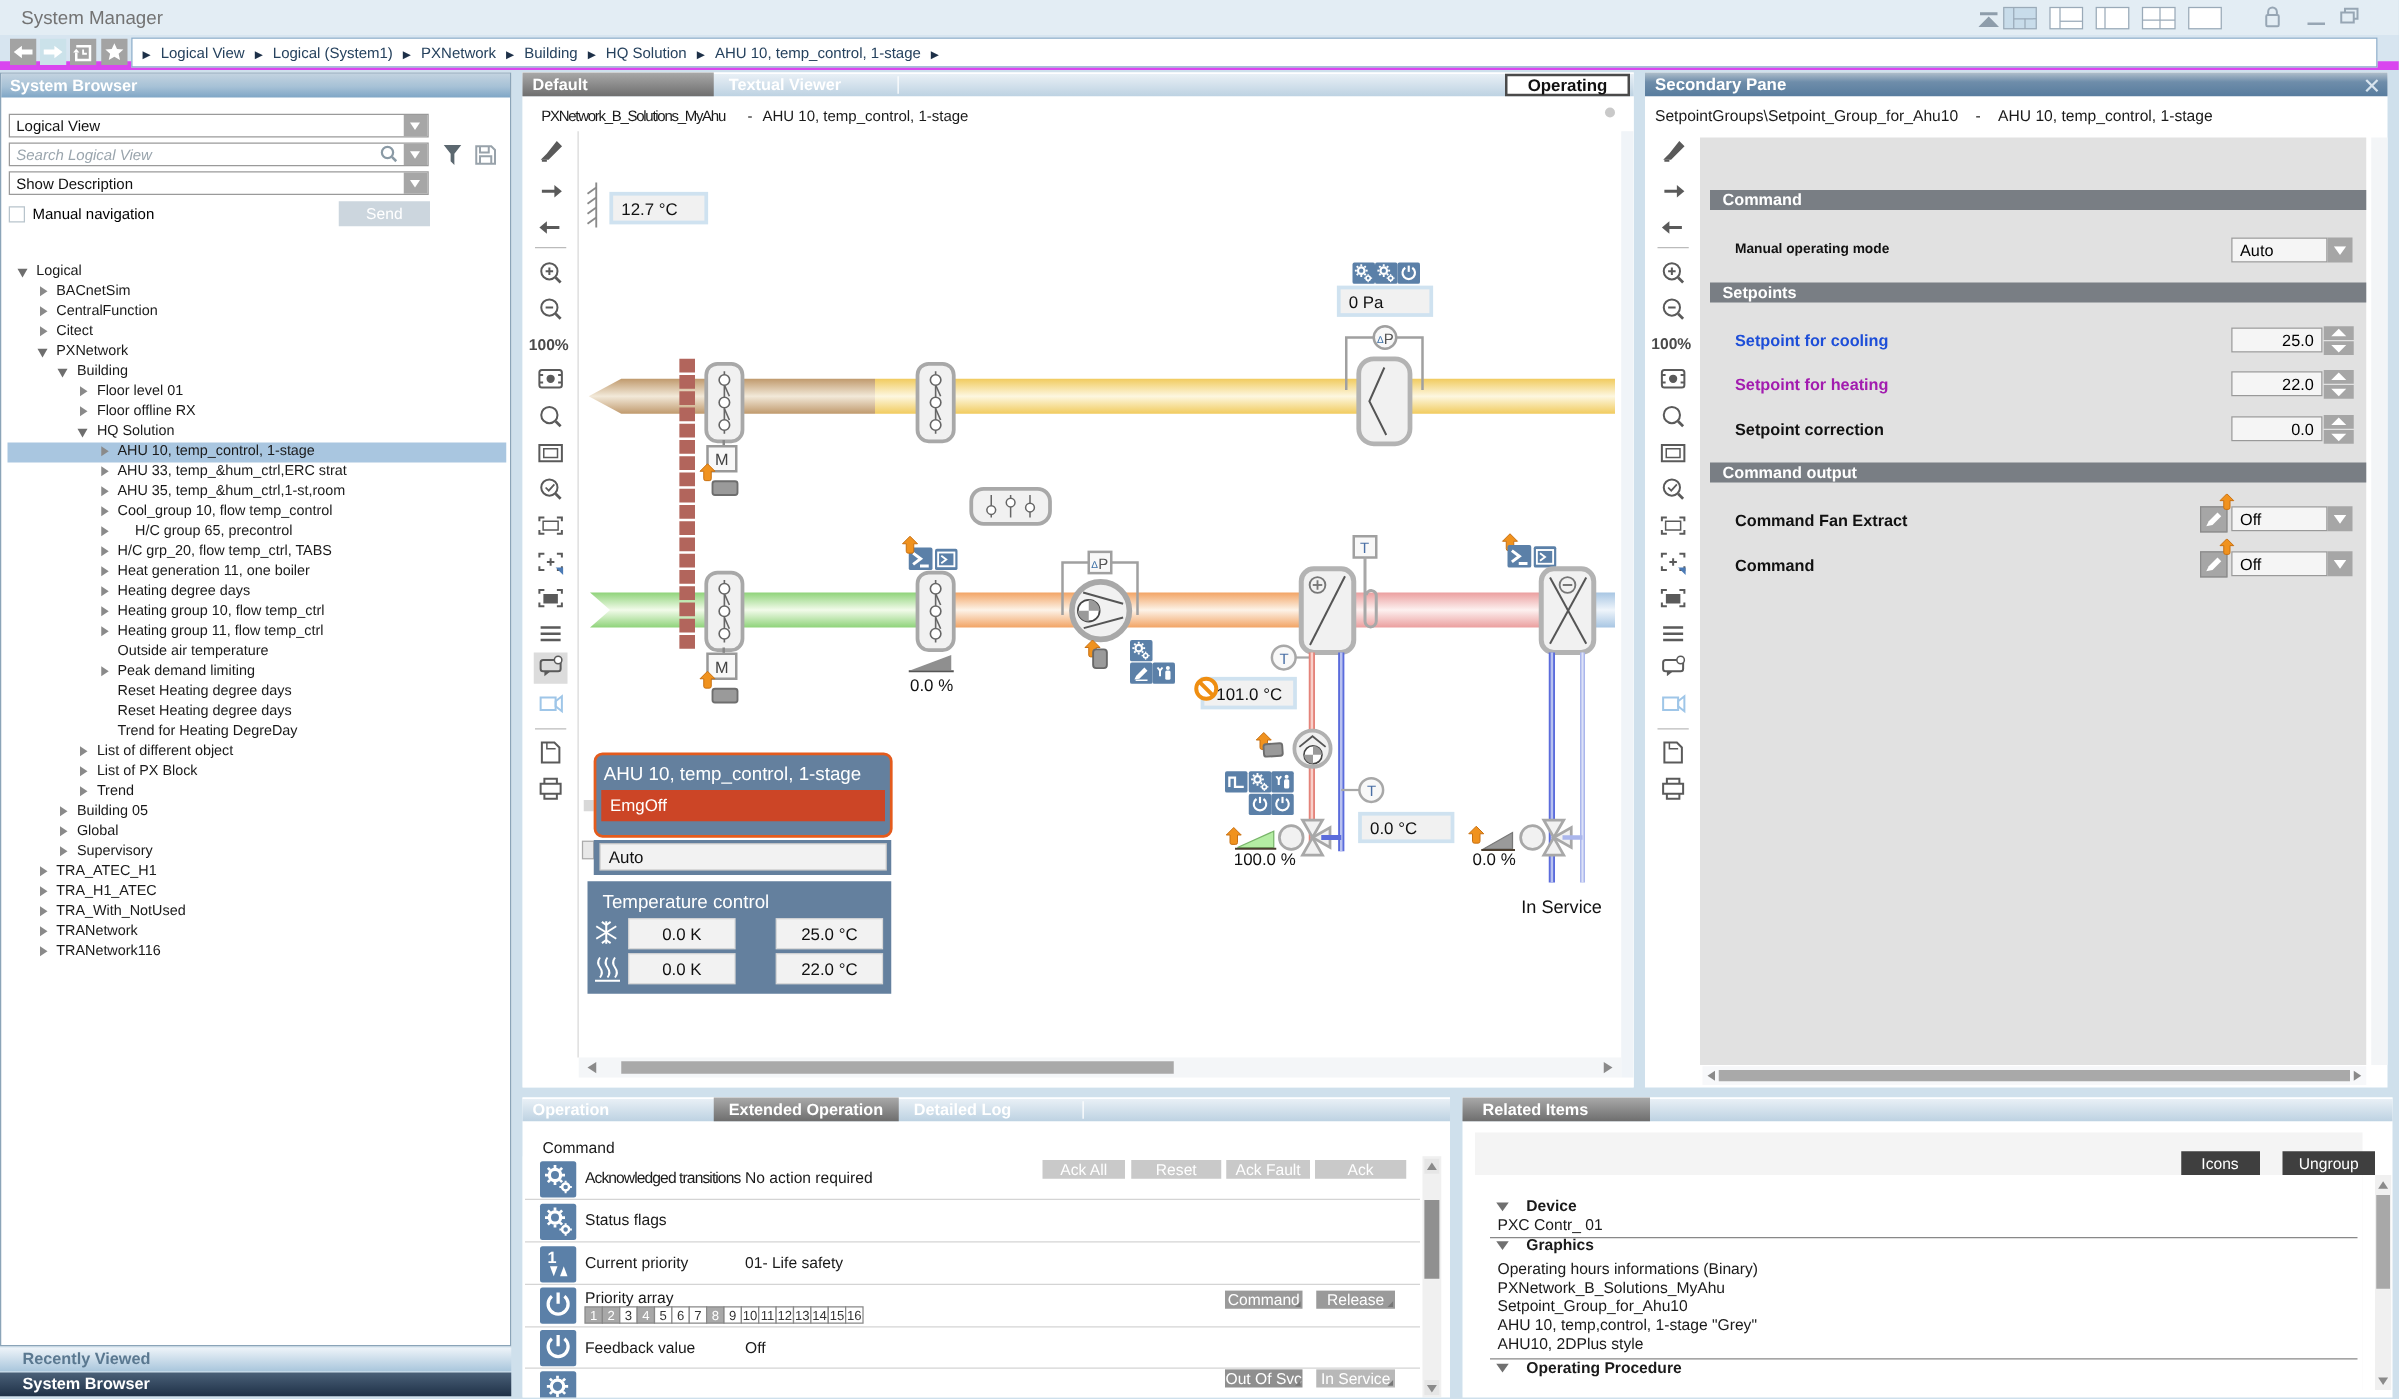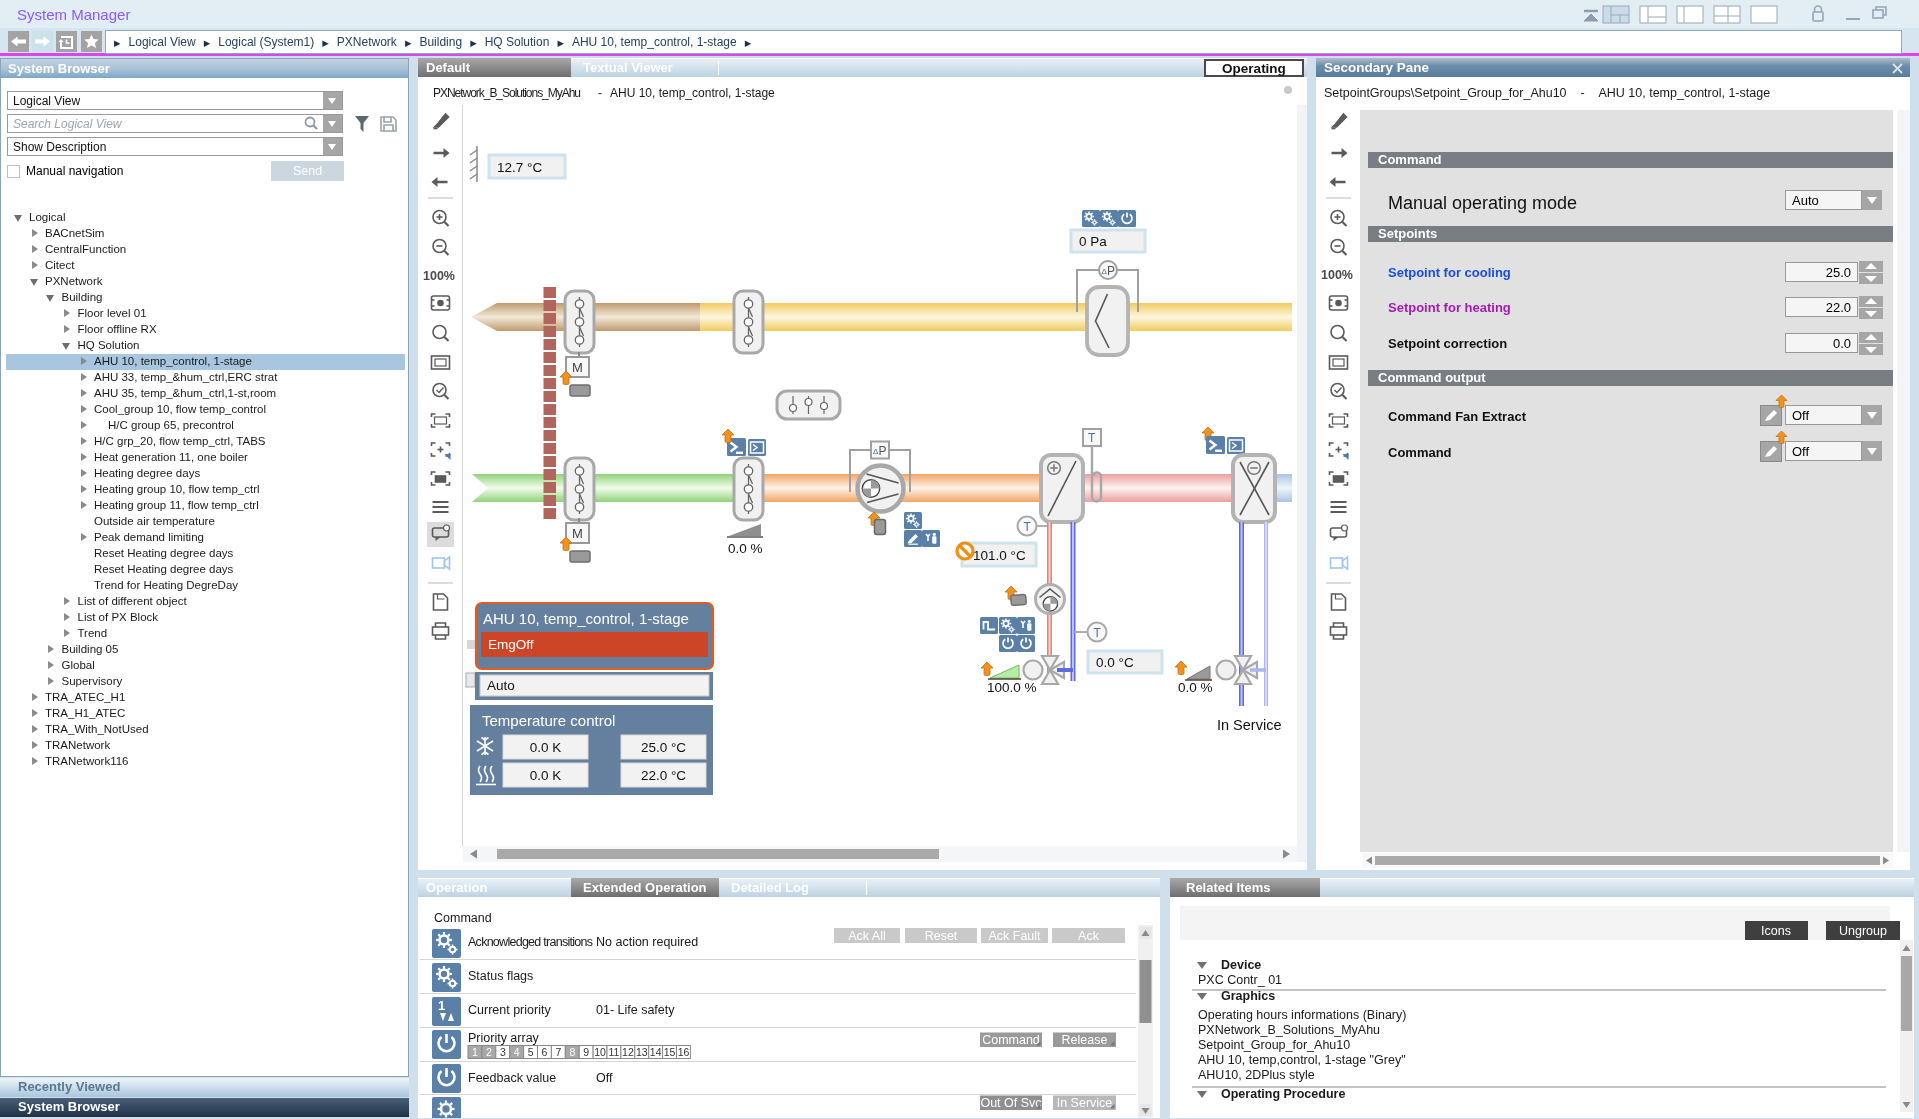--- a/index.html
+++ b/index.html
@@ -1,18 +1,18 @@
 <!DOCTYPE html>
 <html><head><meta charset="utf-8">
 <style>
 * { margin:0; padding:0; box-sizing:border-box; }
 html,body { width:1919px; height:1119px; overflow:hidden; font-family:"Liberation Sans", sans-serif; background:#cfe0ec; }
 #titlebar { position:absolute; left:0; top:0; width:1919px; height:28px; background:#e3edf4; }
-#titlebar .t { position:absolute; left:17px; top:6px; font-size:15px; color:#8b5cf6; }
-#navbar { position:absolute; left:0; top:28px; width:1919px; height:28px; background:#d7e5f0; border-bottom:3px solid #d946ef; }
+#titlebar .t { position:absolute; left:17px; top:6px; font-size:15px; color:#737373; }
+#navbar { position:absolute; left:0; top:28px; width:1919px; height:28px; background:#d7e5f0; border-bottom:7px solid #d946ef; }
 #breadcrumb { position:absolute; left:105px; top:2px; width:1797px; height:24px; background:#fff; border:1px solid #88aac8; font-size:12px; color:#26425e; line-height:22px; white-space:nowrap; }
 #breadcrumb span.s { color:#1d3048; font-size:8.5px; padding:0 8px; }
 #leftpanel { position:absolute; left:0; top:58px; width:409px; height:1019px; background:#fff; border:1px solid #8ba4b8; }
 #centerpanel { position:absolute; left:418px; top:58px; width:889px; height:812px; background:#fff; }
 #rightpanel { position:absolute; left:1316px; top:58px; width:594px; height:812px; background:#fff; }
 #bottomcenter { position:absolute; left:418px; top:878px; width:742px; height:240px; background:#fff; }
 #bottomright { position:absolute; left:1170px; top:878px; width:744px; height:240px; background:#fff; }
 #rv { position:absolute; left:0; top:1078px; width:409px; height:19px; background:linear-gradient(#eef4f9,#a9c6dc); color:#5a7890; font-weight:bold; font-size:13px; padding:1px 0 0 18px; }
 #sb2 { position:absolute; left:0; top:1098px; width:409px; height:19px; background:linear-gradient(#4a6078,#1f3147); color:#fff; font-weight:bold; font-size:13px; padding:1px 0 0 18px; }
 
@@ -655,21 +655,21 @@
         <path d="M-7 -8 H3 L7 -4 V8 H-7 Z"></path>
         <path d="M-3 -8 V-3 H4" stroke-width="1.2"></path>
       </g>
       <g transform="translate(22.5,526)" stroke="#5a5a5a" fill="none" stroke-width="1.6">
         <rect x="-8" y="-4" width="16" height="8"></rect>
         <path d="M-5 -4 V-8 H5 V-4 M-5 4 V8 H5 V4"></path>
       </g>
     </svg>
     <div style="position:absolute;left:44px;top:52px;width:533px;height:742px;background:#e1e1e1"></div>
     <div style="position:absolute;left:52px;top:94px;width:525px;height:16px;background:#797e84;color:#fff;font-size:13px;font-weight:bold;padding:0 0 0 10px;line-height:16px">Command</div>
-    <div style="position:absolute;left:72px;top:135px;font-size:18px;font-weight:normal;color:#111">Manual operating mode</div>
+    <div style="position:absolute;left:72px;top:135px;font-size:11px;font-weight:bold;color:#111">Manual operating mode</div>
     <div style="position:absolute;left:469px;top:132px;width:77px;height:20px;background:#f5f5f5;border:1px solid #999;font-size:13px;padding:2px 0 0 6px">Auto</div>
     <div style="position:absolute;left:546px;top:132px;width:20px;height:20px;background:#a6a6a6"></div>
     <svg width="10" height="8" style="position:absolute;left:551px;top:139px">
       <polygon points="0,0 10,0 5,7" fill="#fff"></polygon>
     </svg>
     <div style="position:absolute;left:52px;top:168px;width:525px;height:16px;background:#797e84;color:#fff;font-size:13px;font-weight:bold;padding:0 0 0 10px;line-height:16px">Setpoints</div>
     <div style="position:absolute;left:72px;top:207px;font-size:13px;font-weight:bold;color:#1d4ed8">Setpoint for cooling</div>
     <div style="position:absolute;left:469px;top:204px;width:73px;height:20px;background:#f5f5f5;border:1px solid #999;font-size:13px;text-align:right;padding:2px 6px 0 0">25.0</div>
     <div style="position:absolute;left:543px;top:203px;width:24px;height:11px;background:#a6a6a6"></div>
     <div style="position:absolute;left:543px;top:215px;width:24px;height:11px;background:#a6a6a6"></div>

